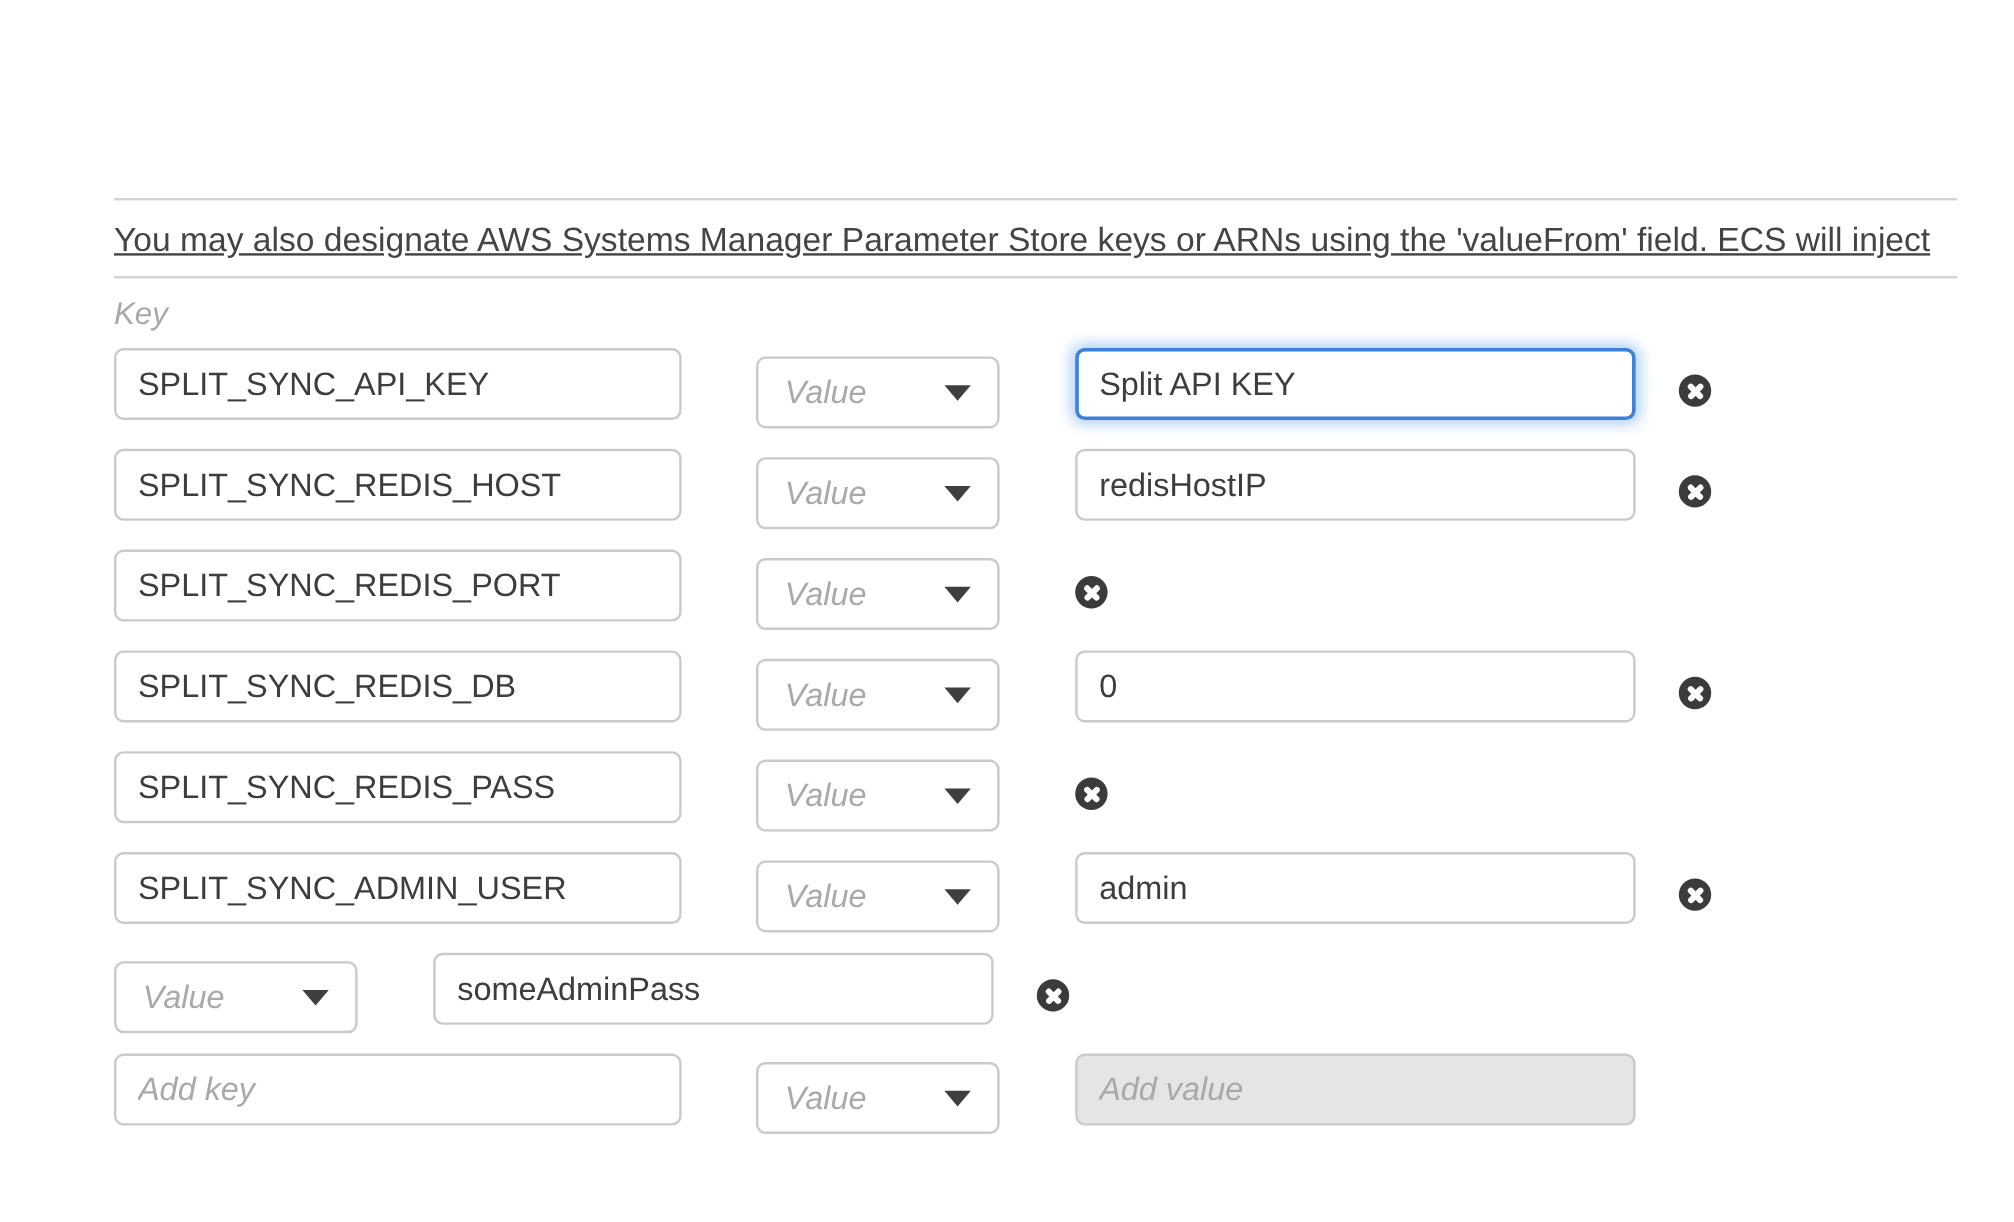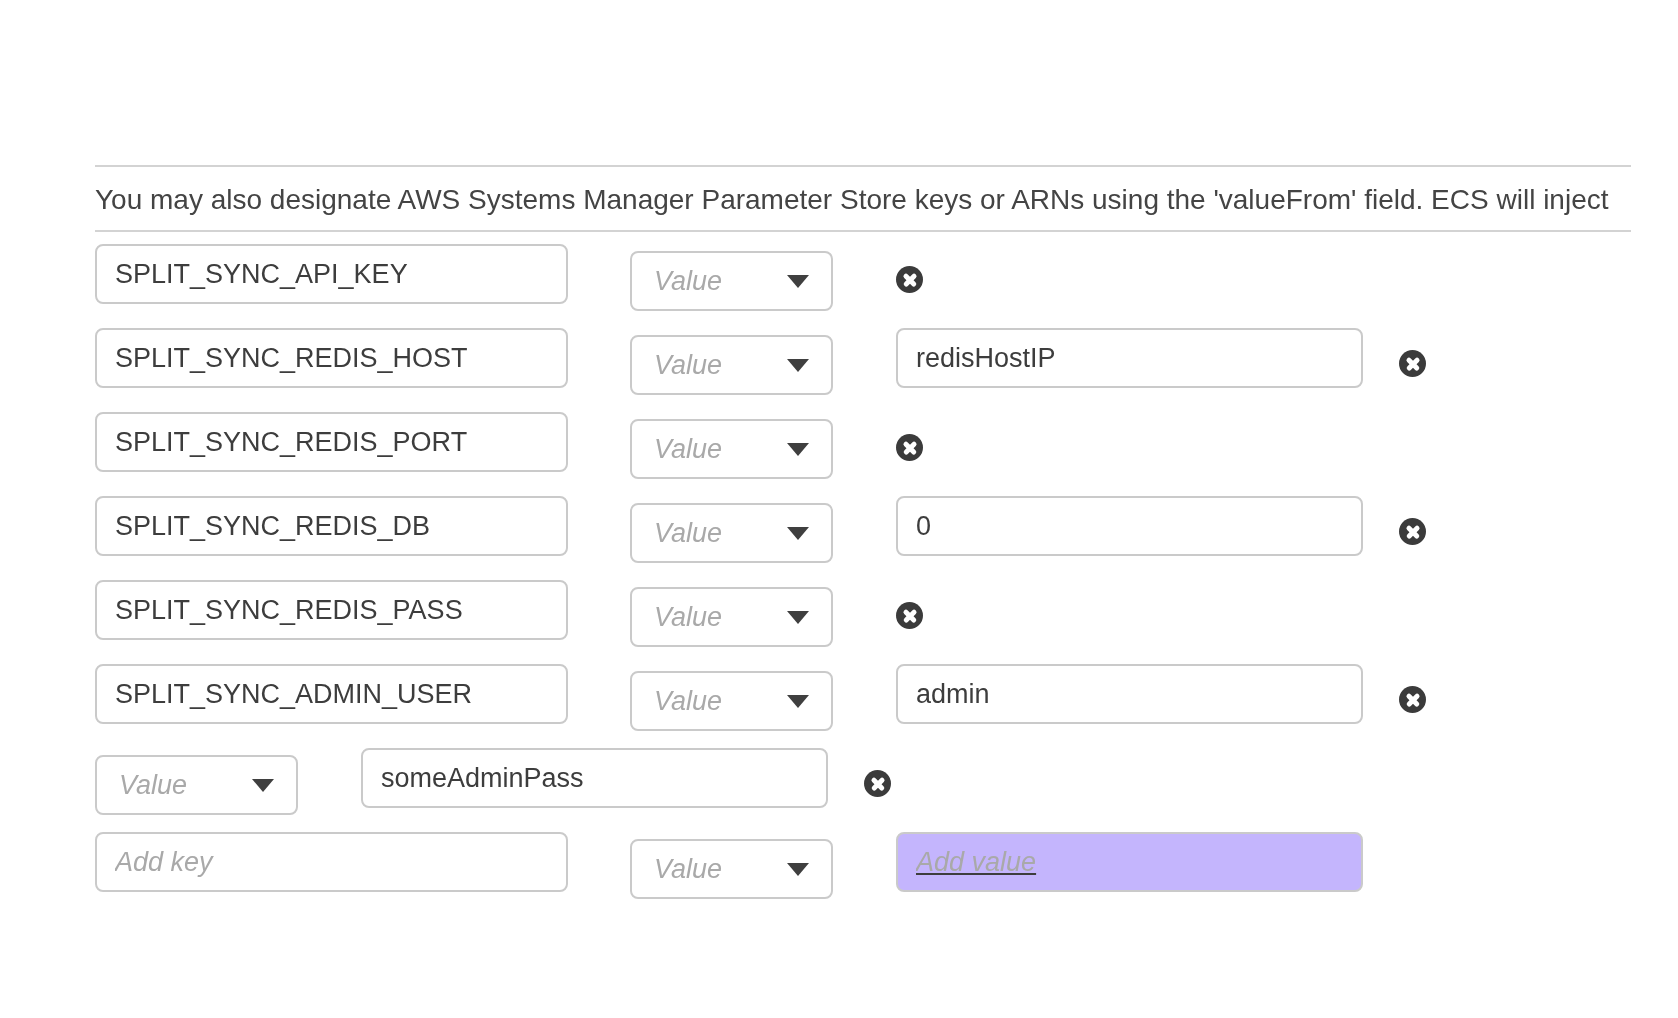--- a/index.html
+++ b/index.html
@@ -37,20 +37,21 @@
   .desc {
     border-top: 2px solid #d3d3d3;
     border-bottom: 2px solid #d3d3d3;
     padding: 12px 0 10px 0;
   }
   .desc-line {
     font-size: 28px;
     color: #444444;
     line-height: 41px;
     white-space: nowrap;
+    text-decoration: underline;
   }
 
   .key-header {
     margin-top: 14px;
     height: 32px;
     font-size: 26px;
     font-style: italic;
     color: #a9a9a9;
   }
 
@@ -83,21 +84,21 @@
 
   .key-input   { width: 473px; margin-right: 62px; }
   .type-select { width: 203px; margin-right: 63px; }
   .value-input { width: 467px; margin-right: 36px; }
 
   .value-input.focused {
     border: 3px solid #3c82dc;
     box-shadow: 0 0 11px 4px rgba(84, 150, 235, 0.42);
     padding: 0 17px;
   }
-  .value-input.disabled-style { background: #c4b5fd; text-decoration: underline; }
+  .value-input.disabled-style { background: #e5e5e5; }
 
   .type-select {
     box-sizing: border-box;
     height: 60px;
     border: 2px solid #cacaca;
     border-radius: 8px;
     background: #fff;
     display: flex;
     align-items: center;
     justify-content: space-between;
@@ -149,29 +150,31 @@
 
 <div class="page">
 
 
   <div class="content">
 
     <div class="desc">
       <div class="desc-line">You may also designate AWS Systems Manager Parameter Store keys or ARNs using the 'valueFrom' field. ECS will inject</div>
     </div>
 
+    <div class="key-header">Key</div>
 
     <div class="rows">
 
       <div class="row">
         <input class="text-box key-input" type="text" value="SPLIT_SYNC_API_KEY" style="">
         <div class="type-select">
           <span class="type-label">Value</span>
           <span class="caret"></span>
         </div>
+        <input class="text-box value-input focused" type="text" value="Split API KEY" style="">
         <button class="delete-btn">
             <span class="x-icon"></span>
           </button>
       </div>
 
       <div class="row">
         <input class="text-box key-input" type="text" value="SPLIT_SYNC_REDIS_HOST" style="">
         <div class="type-select">
           <span class="type-label">Value</span>
           <span class="caret"></span>

